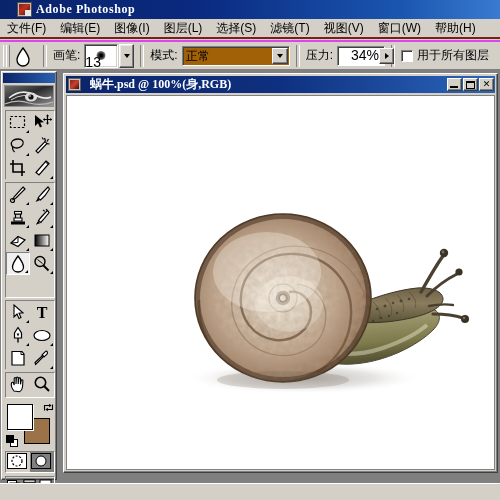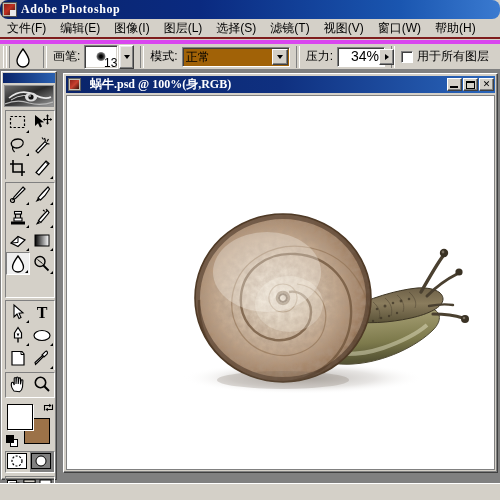--- a/index.html
+++ b/index.html
@@ -20,23 +20,22 @@
   }
 
   
   .titlebar {
     position: absolute;
     left: 0; top: 0;
     width: 500px; height: 19px;
     background: linear-gradient(to right, #0a246a 0%, #0a2a80 40%, #1a56b0 80%, #3a7ad0 100%);
     display: flex;
     align-items: center;
-    padding-left: 2px;
-    box-sizing: border-box;
-    border-radius: 8px;
+    padding-left: 17px;
+    box-sizing: border-box;
   }
   .app-icon {
     width: 15px; height: 15px;
     background: #c0bcb0;
     border: 1px solid #505050;
     box-sizing: border-box;
     position: relative;
     overflow: hidden;
     margin-right: 4px;
     flex: 0 0 auto;
@@ -81,21 +80,21 @@
     white-space: nowrap;
     cursor: default;
   }
 
   
   .optionsbar {
     position: absolute;
     left: 0; top: 40px;
     width: 500px; height: 30px;
     background: #d4d0c8;
-    border-top: 4px solid #d946ef;
+    border-top: 2px solid #d946ef;
     border-bottom: 1px solid #808080;
     box-sizing: border-box;
     display: flex;
     align-items: center;
   }
   .grip {
     width: 7px; height: 24px;
     margin: 0 2px 0 2px;
     flex: 0 0 auto;
     position: relative;
@@ -146,22 +145,22 @@
     position: absolute;
     left: 50%; top: 6px;
     transform: translateX(-50%);
     width: 9px; height: 9px;
     border-radius: 50%;
     background: radial-gradient(circle, #000 20%, #5a5a5a 55%, rgba(200,200,200,0) 100%);
   }
   .brush-size {
     position: absolute;
     left: 0; right: 0; bottom: 0px;
-    text-align: right;
-    font-size: 12px;
+    text-align: left;
+    font-size: 14px;
     line-height: 9px;
     color: #000;
     font-family: "Liberation Sans", sans-serif;
   }
   .btn-arrow {
     width: 15px; height: 24px;
     background: #d4d0c8;
     border: 1px solid;
     border-color: #ffffff #404040 #404040 #ffffff;
     box-shadow: inset -1px -1px 0 #808080, inset 1px 1px 0 #e8e8e8;

